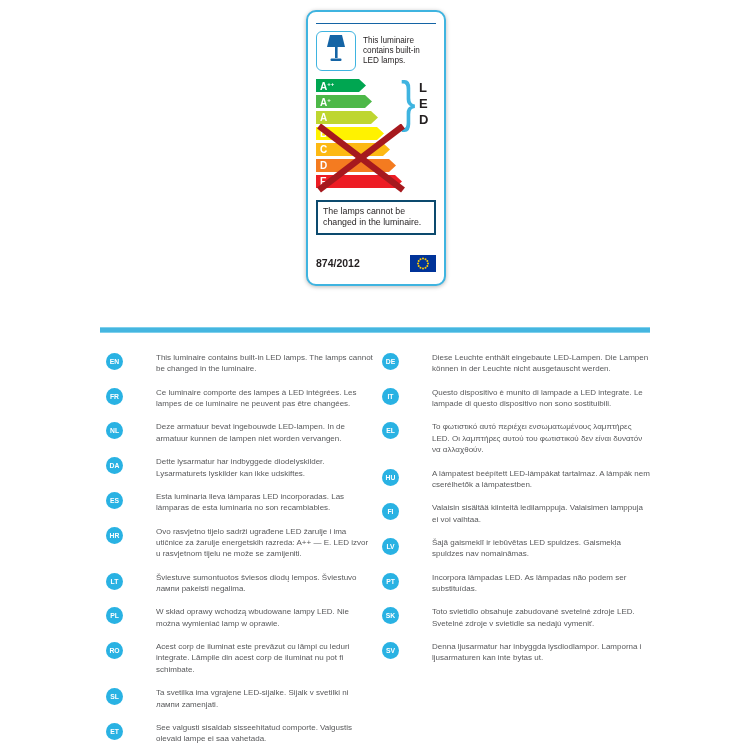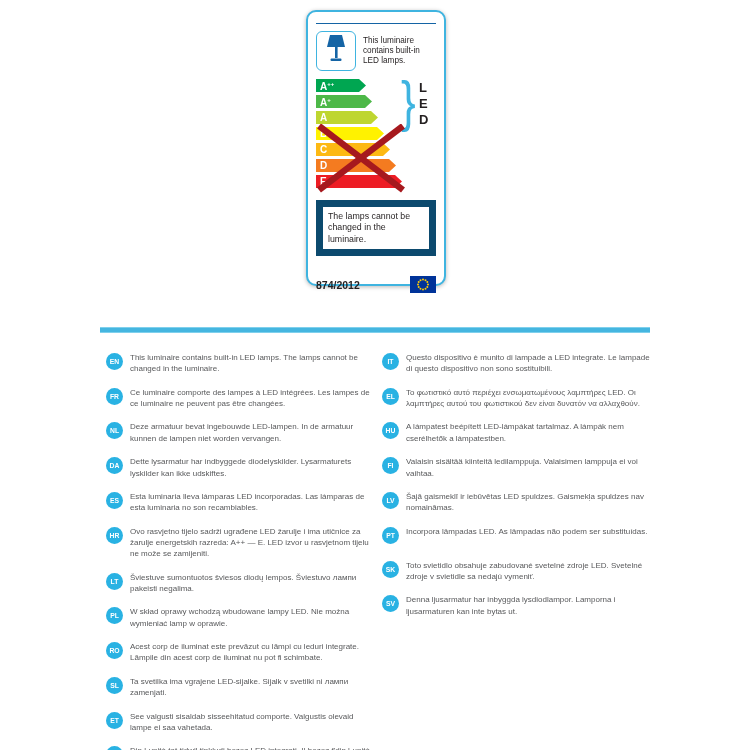--- a/index.html
+++ b/index.html
@@ -38,38 +38,38 @@
   }
   .arrow .ltr sup{font-size:6px;}
   .cross-svg{position:absolute;left:0;top:45px;pointer-events:none;}
   .led-brace{
     position:absolute;left:85px;top:-6px;font-size:44px;font-weight:400;
     color:#3fb4e0;transform:scaleY(1.28);transform-origin:top left;line-height:1;
   }
   .led-letters{position:absolute;left:103px;top:1px;}
   .led-letters div{font-size:13px;font-weight:bold;color:#231f20;line-height:16px;}
   .note-box{
-    margin-top:9px;border:7px solid #0c4a6e;padding:4px 5px;
+    margin-top:9px;border:2px solid #0c4a6e;padding:4px 5px;
     font-size:8.8px;line-height:1.3;color:#231f20;
   }
   .label-footer{display:flex;align-items:center;margin-top:20px;}
   .regulation{font-size:10.5px;font-weight:bold;color:#231f20;}
   .eu-flag{margin-left:auto;display:block;}
   
   .divider{
     position:absolute;left:100px;top:327px;width:550px;height:4px;
     background:#45b6e0;border-top:1px solid #7fd0ec;border-bottom:1px solid #7fd0ec;
   }
   
   .translations{
     position:absolute;left:106px;top:352px;width:544px;
     display:flex;gap:8px;
   }
   .trans-col{width:268px;}
-  .trans-item{display:flex;min-height:22px;margin-bottom:12px;}
+  .trans-item{display:flex;min-height:22px;margin-bottom:12px;gap:26px;}
   .lang-badge{
     flex:0 0 17px;width:17px;height:17px;border-radius:50%;background:#29b2e3;
     color:#fff;font-size:6.8px;font-weight:bold;
     display:flex;align-items:center;justify-content:center;margin-right:7px;margin-top:1px;
   }
   .trans-text{font-size:8px;line-height:1.42;color:#58595b;}
 </style>
 </head>
 <body>
 
@@ -200,20 +200,24 @@
         <span class="lang-badge">ET</span>
         <span class="trans-text">See valgusti sisaldab sisseehitatud comporte. Valgustis olevaid lampe ei saa vahetada.</span>
       </div>
       <div class="trans-item">
         <span class="lang-badge">MT</span>
         <span class="trans-text">Din l-unità tat-tidwil tinkludi bozoz LED integrati. Il-bozoz f'din l-unità tat-tidwil ma jistgħux jinbidlu.</span>
       </div>
     </div>
   <div class="trans-col" id="col-right">
       <div class="trans-item">
+        <span class="lang-badge">DE</span>
+        <span class="trans-text">Diese Leuchte enthält eingebaute LED-Lampen. Die Lampen können in der Leuchte nicht ausgetauscht werden.</span>
+      </div>
+      <div class="trans-item">
         <span class="lang-badge">IT</span>
         <span class="trans-text">Questo dispositivo è munito di lampade a LED integrate. Le lampade di questo dispositivo non sono sostituibili.</span>
       </div>
       <div class="trans-item">
         <span class="lang-badge">EL</span>
         <span class="trans-text">Το φωτιστικό αυτό περιέχει ενσωματωμένους λαμπτήρες LED. Οι λαμπτήρες αυτού του φωτιστικού δεν είναι δυνατόν να αλλαχθούν.</span>
       </div>
       <div class="trans-item">
         <span class="lang-badge">HU</span>
         <span class="trans-text">A lámpatest beépített LED-lámpákat tartalmaz. A lámpák nem cserélhetők a lámpatestben.</span>

